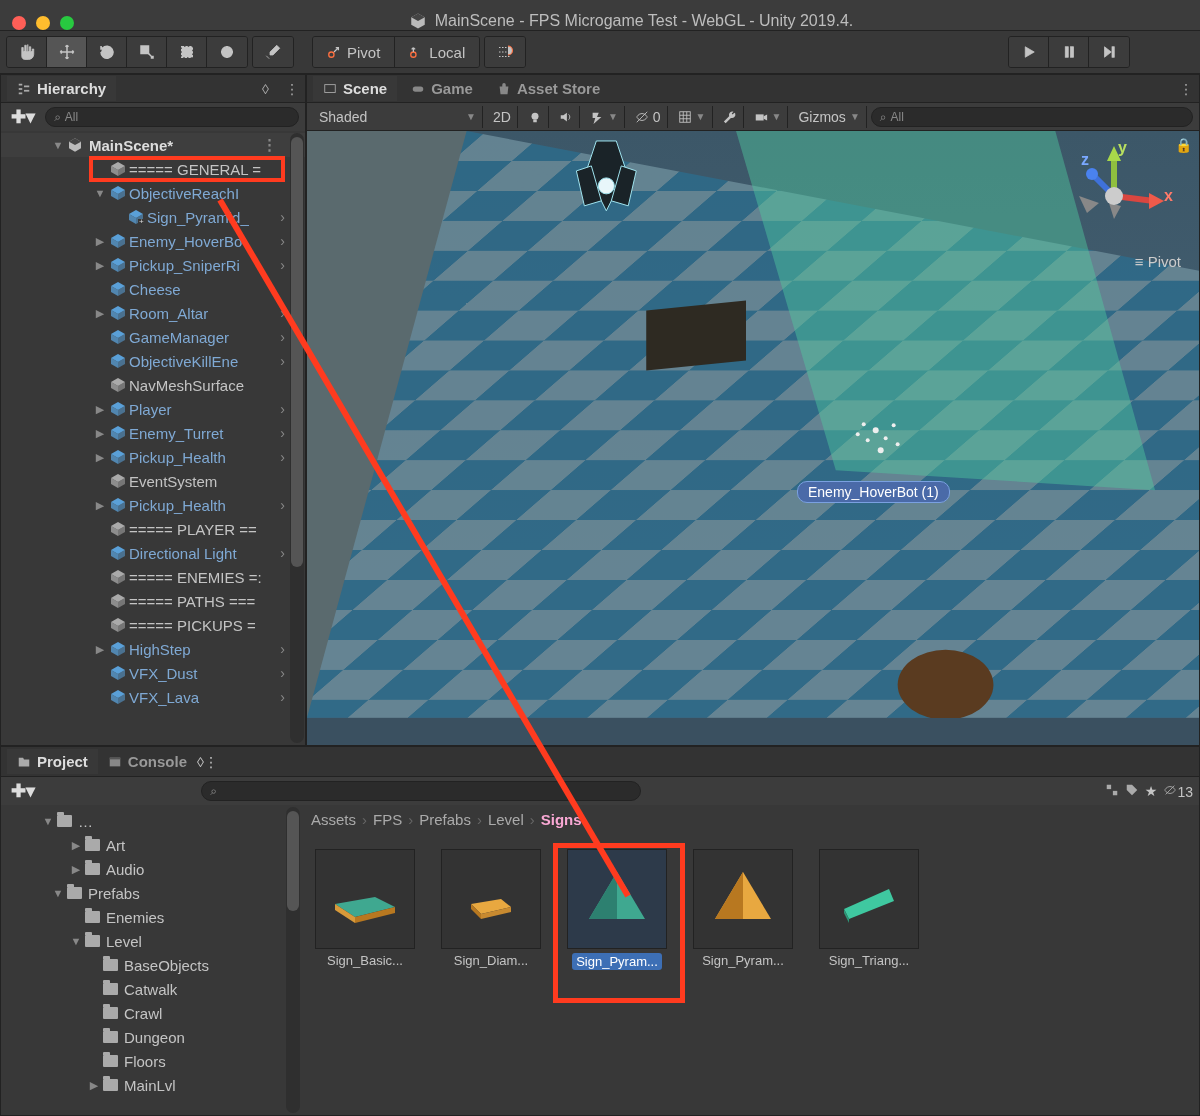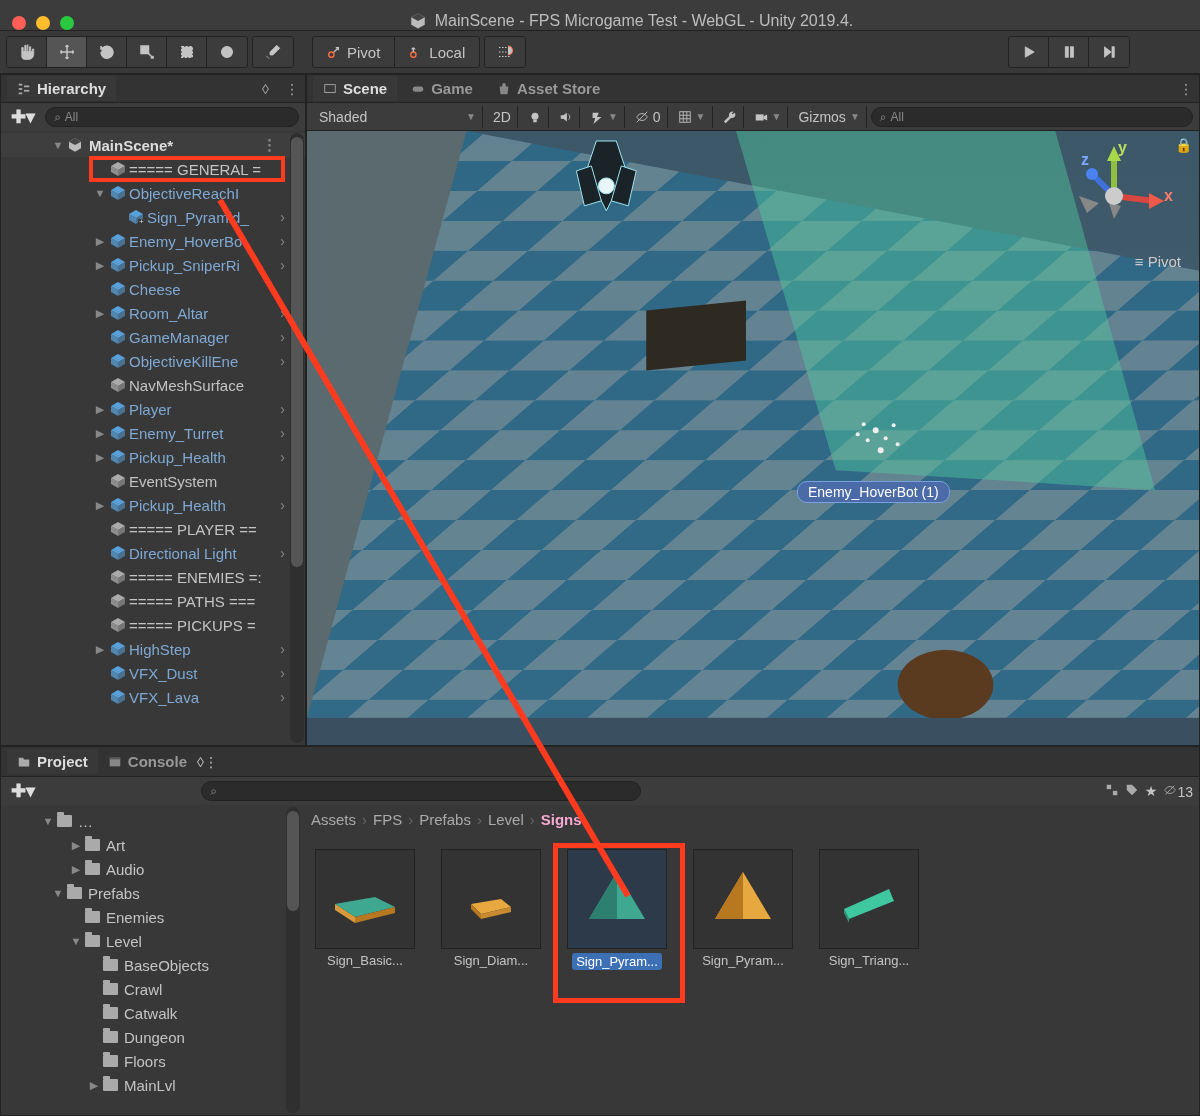--- a/index.html
+++ b/index.html
@@ -769,26 +769,26 @@
             <span>Level</span>
           </div>
           <div class="h-item" style="padding-left:86px">
             <span class="foldout"></span>
             <div class="folder-ico"></div>
             <span>BaseObjects</span>
           </div>
           <div class="h-item" style="padding-left:86px">
             <span class="foldout"></span>
             <div class="folder-ico"></div>
-            <span>Crawl</span>
+            <span>Catwalk</span>
           </div>
           <div class="h-item" style="padding-left:86px">
             <span class="foldout"></span>
             <div class="folder-ico"></div>
-            <span>Catwalk</span>
+            <span>Crawl</span>
           </div>
           <div class="h-item" style="padding-left:86px">
             <span class="foldout"></span>
             <div class="folder-ico"></div>
             <span>Dungeon</span>
           </div>
           <div class="h-item" style="padding-left:86px">
             <span class="foldout"></span>
             <div class="folder-ico"></div>
             <span>Floors</span>

